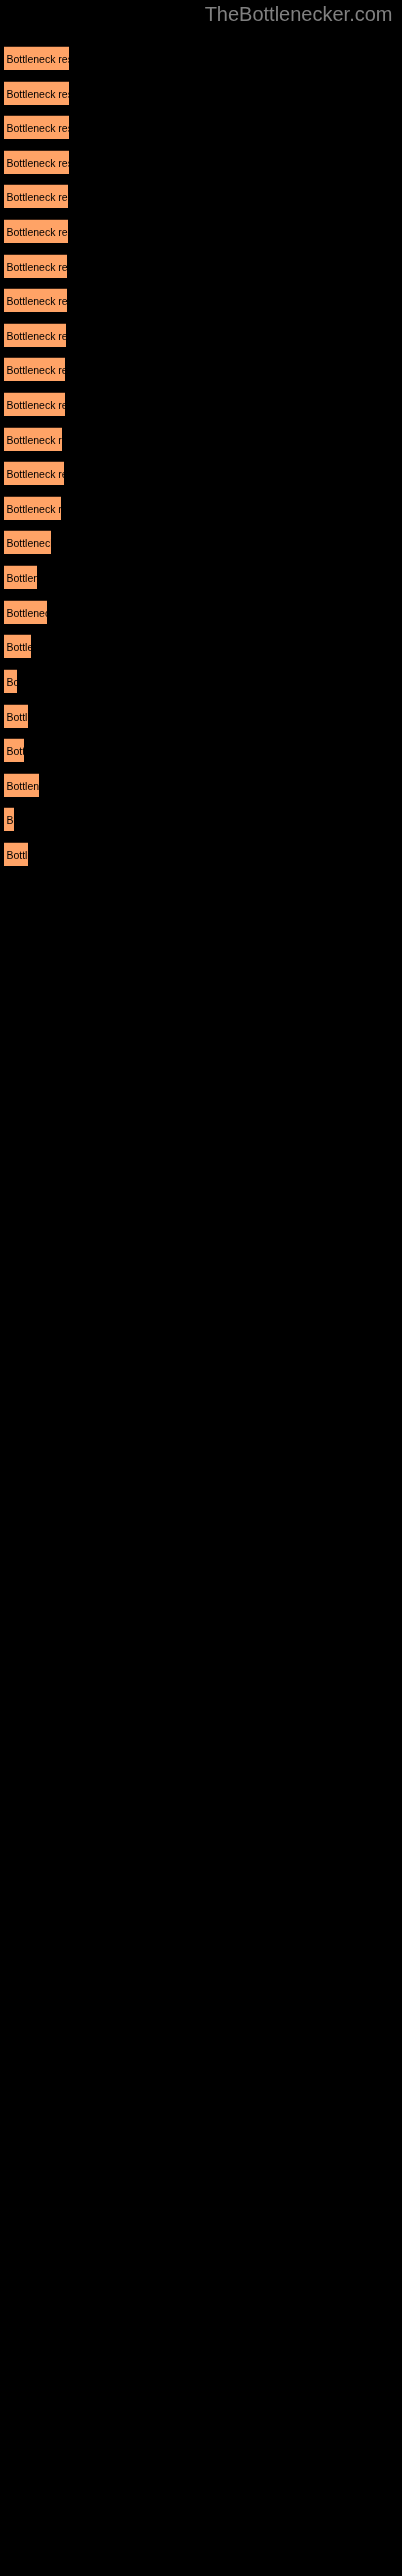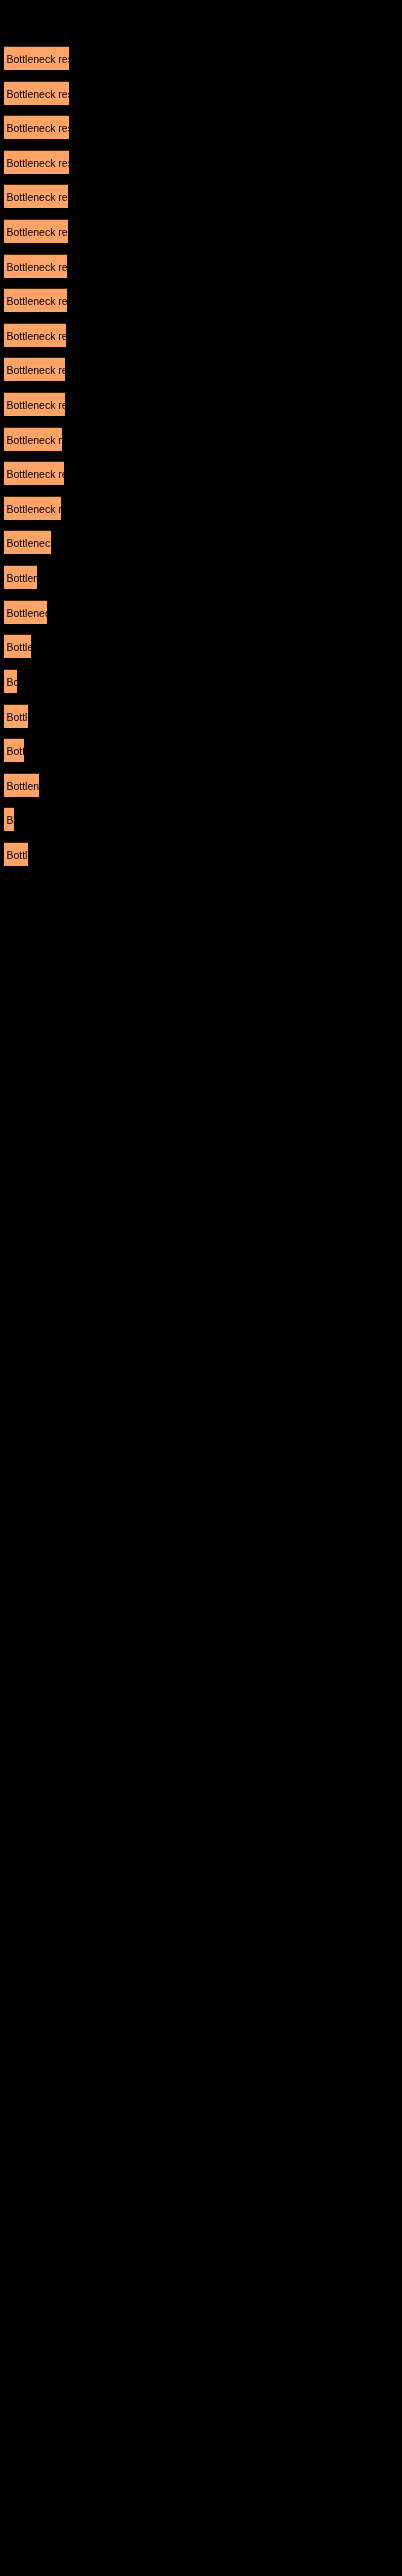--- a/index.html
+++ b/index.html
@@ -69,20 +69,21 @@
     color: #000000;
     white-space: nowrap;
     pointer-events: none;
   }
 </style>
 </head>
 <body>
 
 <div id="page">
 
+  <div id="watermark">TheBottlenecker.com</div>
 
   <div id="bars">
       <div class="bar-row" style="top: 46px; height: 25px;">
         <div class="bar" style="left: 4px; width: 65px; height: 24px; background: rgb(255, 163, 102); border-top: 0.8px solid rgb(61, 36, 21);">
           <span class="bar-label" style="color: rgb(0, 0, 0);">Bottleneck result</span>
         </div>
       </div>
       <div class="bar-row" style="top: 81px; height: 25px;">
         <div class="bar" style="left: 4px; width: 65px; height: 24px; background: rgb(255, 163, 102); border-top: 0.8px solid rgb(61, 36, 21);">
           <span class="bar-label" style="color: rgb(0, 0, 0);">Bottleneck result</span>

